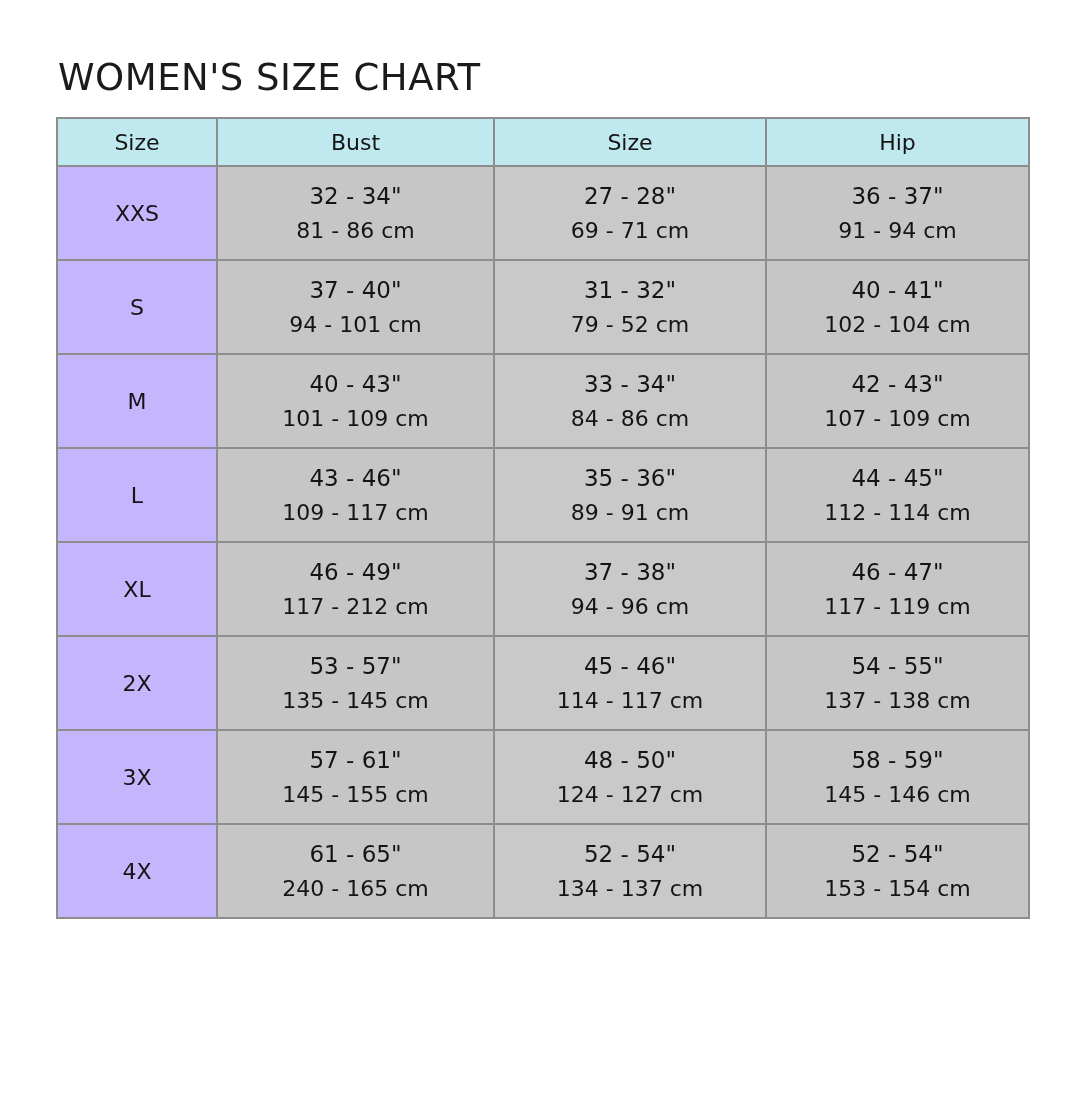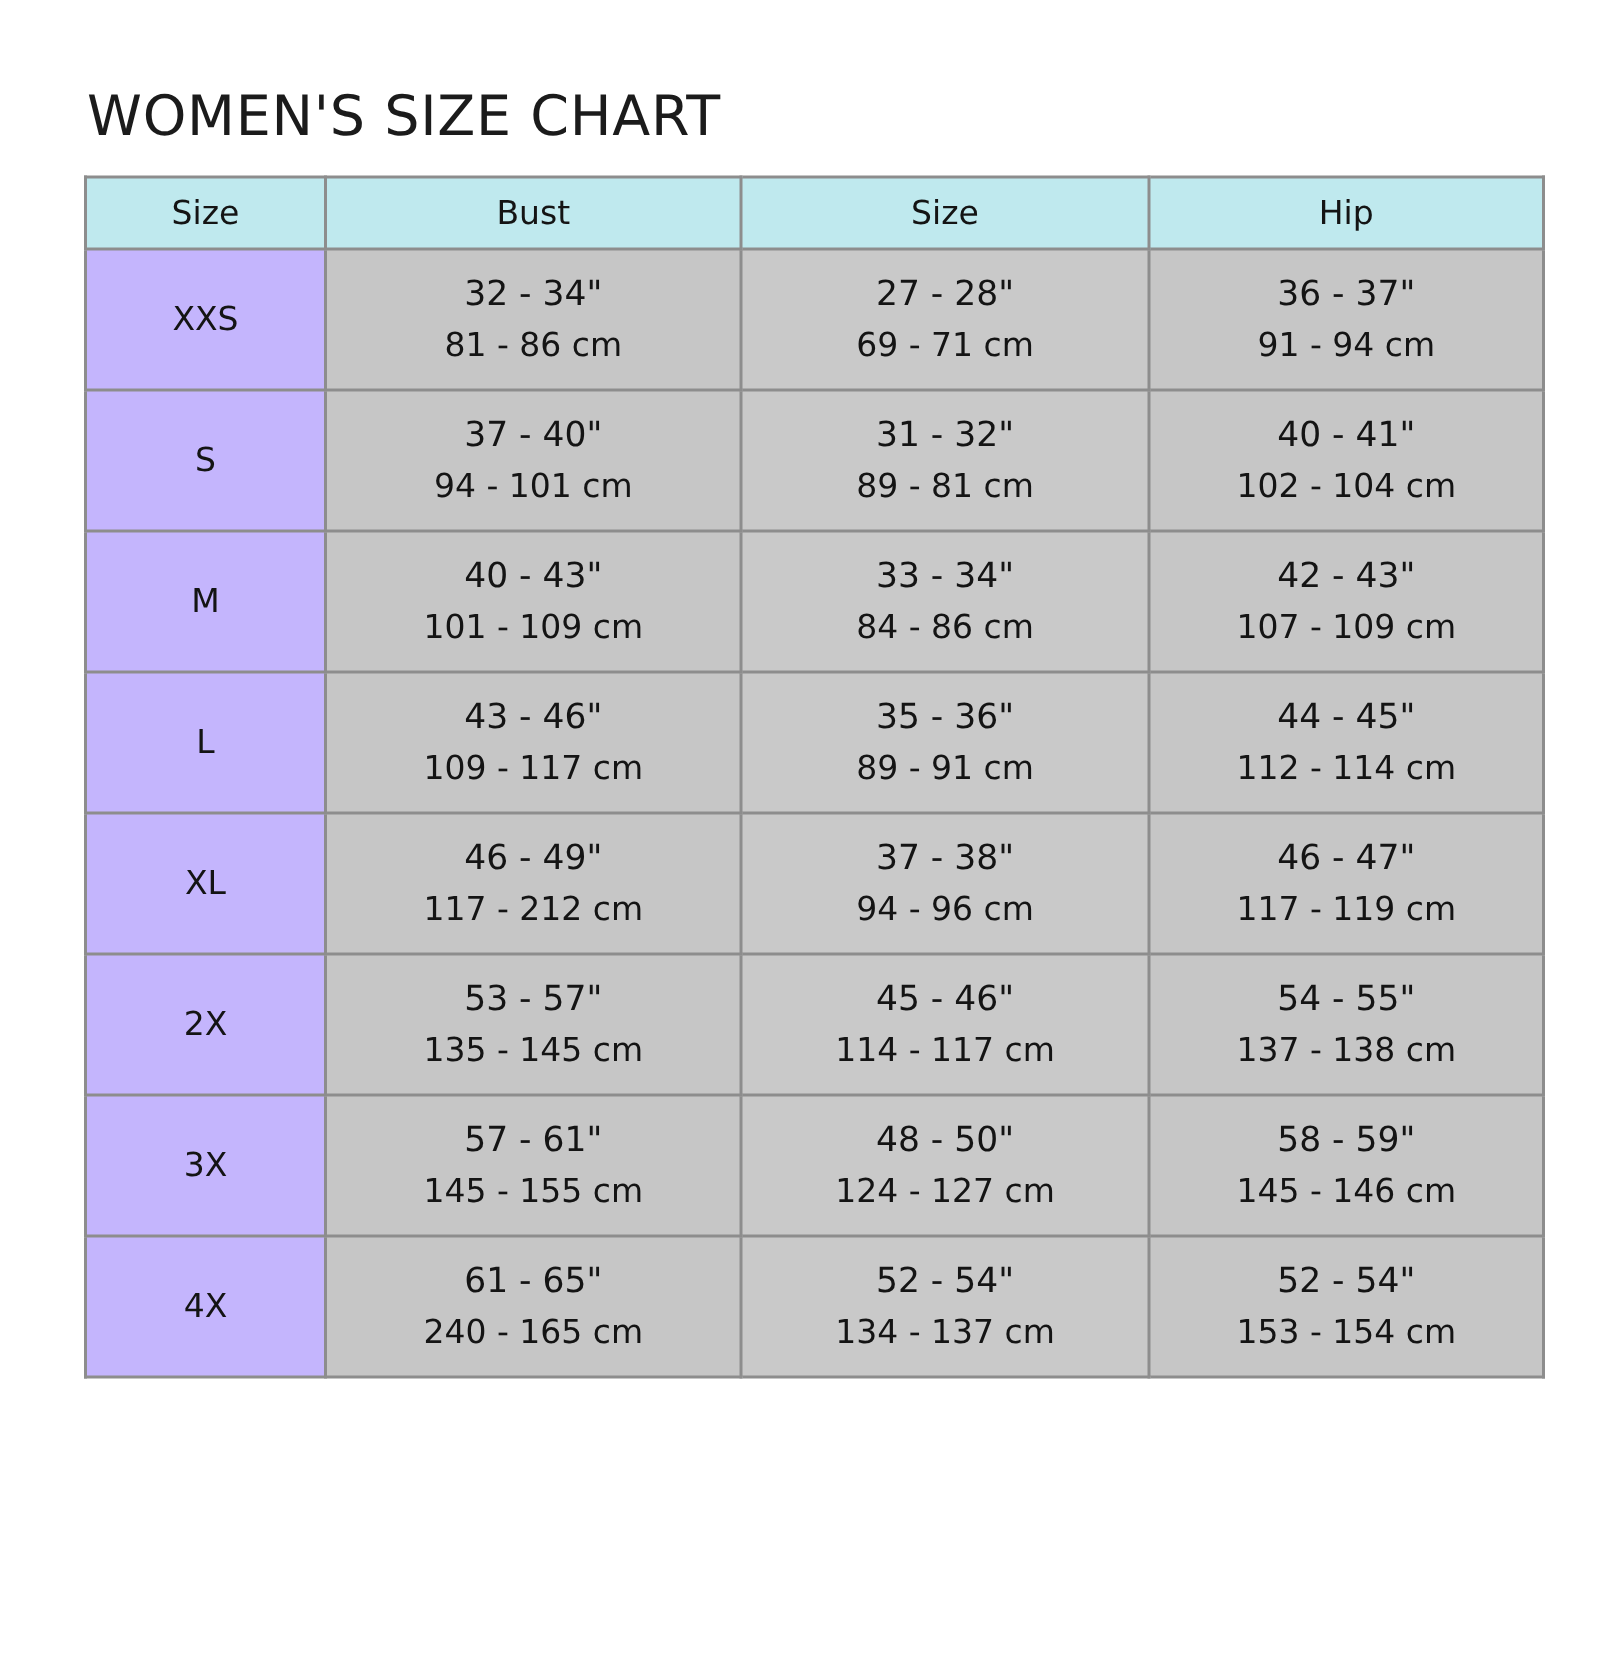--- a/index.html
+++ b/index.html
@@ -136,21 +136,21 @@
         <td class="size-cell">S</td>
         <td class="val-cell">
           <div class="v-stack">
             <span class="inch">37 - 40"</span>
             <span class="cm">94 - 101 cm</span>
           </div>
         </td>
         <td class="val-cell alt">
           <div class="v-stack">
             <span class="inch">31 - 32"</span>
-            <span class="cm">89 - 81 cm</span>
+            <span class="cm">79 - 52 cm</span>
           </div>
         </td>
         <td class="val-cell">
           <div class="v-stack">
             <span class="inch">40 - 41"</span>
             <span class="cm">102 - 104 cm</span>
           </div>
         </td>
       </tr>
 

